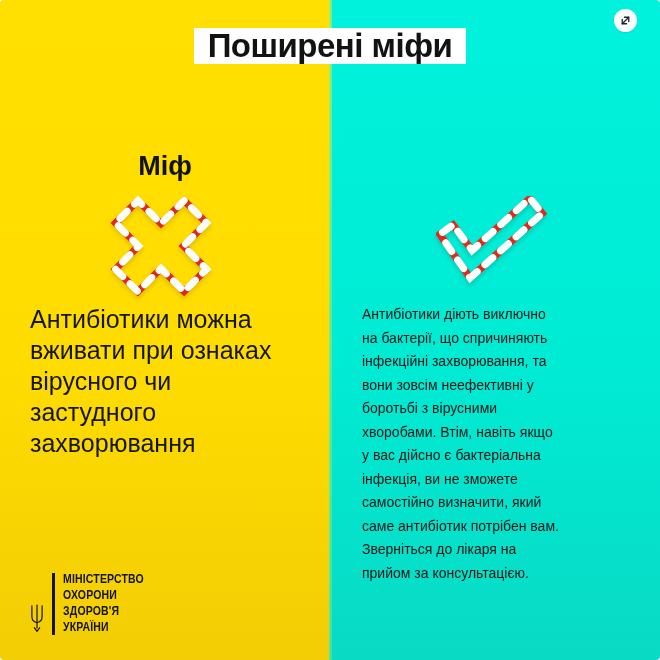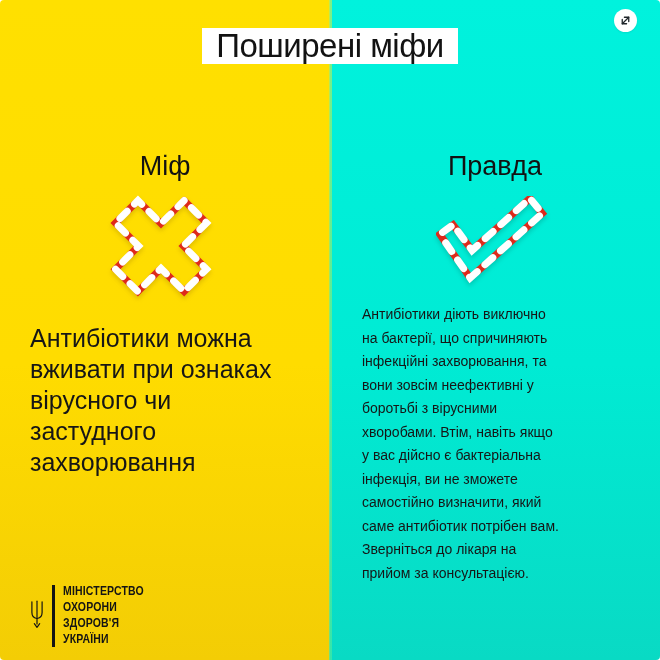--- a/index.html
+++ b/index.html
@@ -12,41 +12,41 @@
   .half{position:absolute;top:0;height:660px;width:330px;}
   .half.left{left:0;background:linear-gradient(180deg,var(--yellow,#FFE205) 0%,#FFDC00 55%,#F3CD05 100%);}
   .half.right{left:330px;background:linear-gradient(180deg,var(--teal_top,#00F2DD) 0%,#00EBD4 55%,var(--teal_bottom,#09DAC4) 100%);}
   .split-line{position:absolute;left:329px;top:0;width:3px;height:660px;
     background:linear-gradient(180deg,#A8F067,#45E9A2);opacity:.75;}
   .title{
     position:absolute;top:28px;left:0;width:660px;text-align:center;z-index:5;
   }
   .title-line{
     display:inline-block;background:var(--bar_bg,#FFFFFF);color:var(--ink,#121212);
-    font-weight:400;font-size:33px;line-height:34px;padding:1px 14px;
+    font-weight:700;font-size:33px;line-height:34px;padding:1px 14px;
     letter-spacing:-0.5px;white-space:nowrap;
   }
   .col-heading{
     position:absolute;top:150px;width:330px;text-align:center;
-    font-weight:400;font-size:27px;line-height:32px;color:var(--ink,#121212);z-index:4;
+    font-weight:700;font-size:27px;line-height:32px;color:var(--ink,#121212);z-index:4;
   }
   .col-heading.myth{left:0;}
   .col-heading.truth{left:330px;}
   .pill-icon{position:absolute;z-index:3;}
   .pill-icon.cross{left:105px;top:190px;filter:drop-shadow(0 3px 2px rgba(150,110,0,.28));}
   .pill-icon.check{left:436px;top:196px;filter:drop-shadow(0 3px 2px rgba(0,100,88,.25));}
   .pill-path{fill:none;stroke-width:7.5;stroke-linecap:round;stroke-dasharray:11 11;}
   .pill-red{stroke:var(--pill_red,#DE2A1B);}
   .pill-white{stroke:var(--pill_white,#FFFFFF);stroke-dashoffset:11;}
   .col-text{
     position:absolute;color:#161616;white-space:pre-line;z-index:4;
   }
-  .col-text.myth{left:30px;top:304px;width:292px;font-size:25px;line-height:31px;margin-top:19px;}
+  .col-text.myth{left:30px;top:304px;width:292px;font-size:25px;line-height:31px;}
   .col-text.truth{left:362px;top:303px;width:292px;font-size:14px;line-height:23.5px;}
-  .logo{position:absolute;left:28px;top:580px;display:flex;align-items:center;z-index:4;}
+  .logo{position:absolute;left:28px;top:568px;display:flex;align-items:flex-end;z-index:4;}
   .logo-mark{width:18px;height:32px;margin-top:3px;}
   .logo-divider{width:2.5px;height:62px;background:#141414;margin-left:6px;margin-top:4px;}
   .logo-text{
     margin-left:8px;margin-top:3px;
     font-weight:700;font-size:12.5px;line-height:16px;color:#141414;
     letter-spacing:.2px;white-space:pre-line;
     transform:scaleX(.84);transform-origin:left top;
   }
   .expand-btn{
     position:absolute;left:614px;top:9px;width:23px;height:23px;border-radius:50%;
@@ -61,21 +61,20 @@
 
   <div class="half left"></div>
   <div class="half right"></div>
   <div class="split-line"></div>
 
   <div class="title">
     <span class="title-line">Поширені міфи</span><br>
   </div>
 
   <div class="col-heading myth">Міф</div>
-  <div class="col-heading truth">Правда</div>
 
   <svg class="pill-icon cross" width="112" height="112" viewBox="0 0 120 120" aria-hidden="true">
     <path class="pill-path pill-red" d="M84.8,11.2 L108.8,35.3 L84,60 L108.8,84.8 L84.8,108.8 L60,84 L35.3,108.8 L11.2,84.8 L36,60 L11.2,35.3 L35.3,11.2 L60,36 Z"></path>
     <path class="pill-path pill-white" d="M84.8,11.2 L108.8,35.3 L84,60 L108.8,84.8 L84.8,108.8 L60,84 L35.3,108.8 L11.2,84.8 L36,60 L11.2,35.3 L35.3,11.2 L60,36 Z"></path>
   </svg>
 
   <svg class="pill-icon check" width="112" height="88" viewBox="0 0 118 92" aria-hidden="true">
     <path class="pill-path pill-red" d="M4,40 L36,86 L112,18 L99,2 L38,57 L18,30 Z"></path>
     <path class="pill-path pill-white" d="M4,40 L36,86 L112,18 L99,2 L38,57 L18,30 Z"></path>
   </svg>

